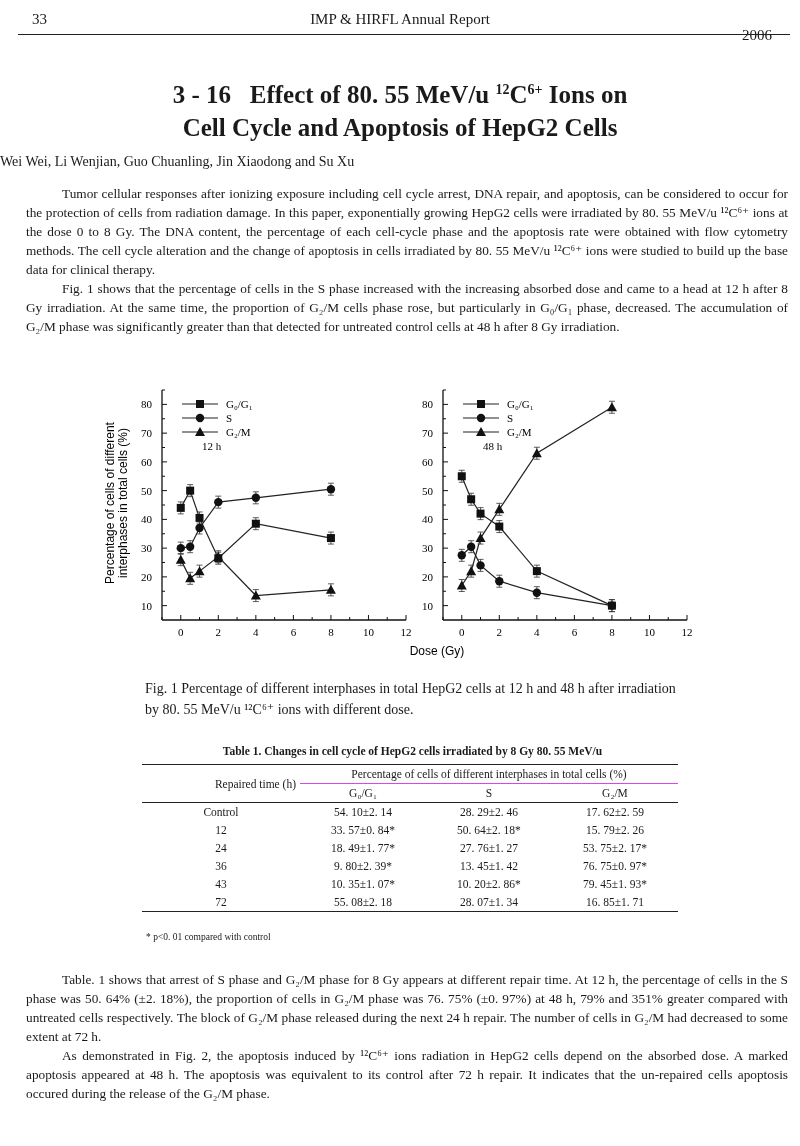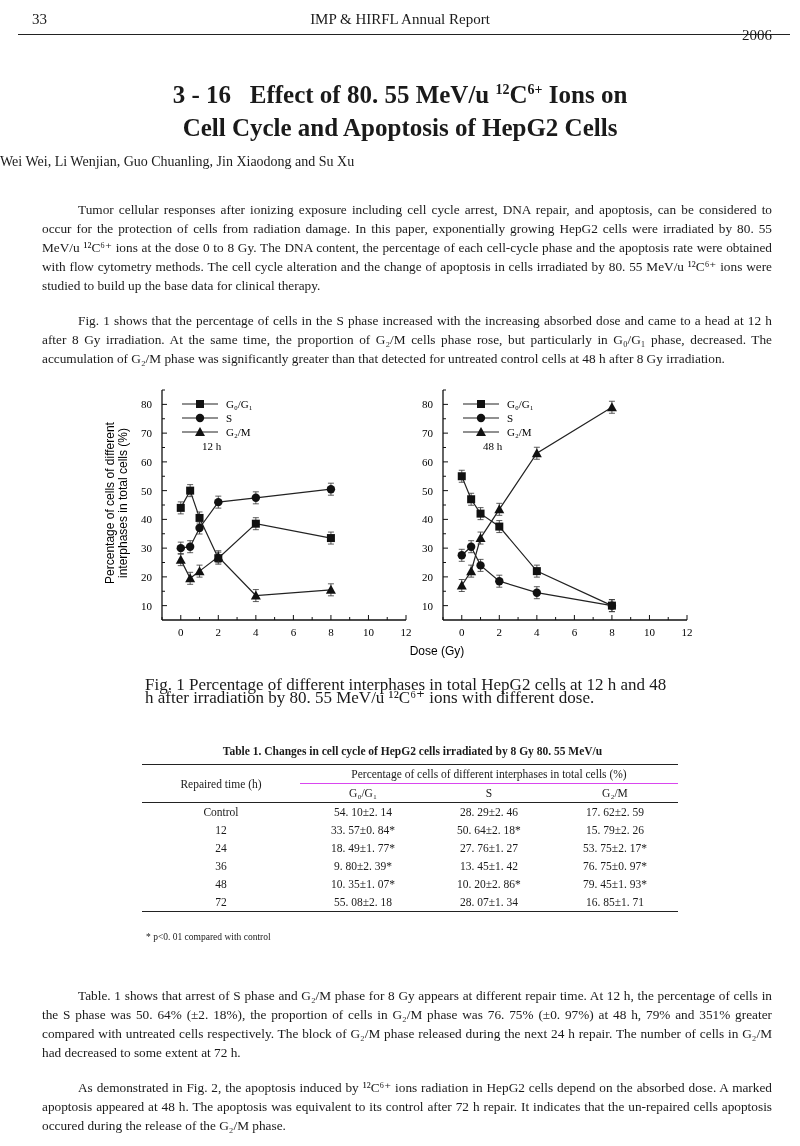--- a/index.html
+++ b/index.html
@@ -8,24 +8,24 @@
   .abs { position: absolute; }
   .running-head { left: 18px; right: 18px; top: 5px; height: 28px; font-size: 15px; }
   .running-head .pg { position: absolute; left: 14px; top: 6px; }
   .running-head .jt { position: absolute; left: 0; right: 0; text-align: center; top: 6px; }
   .running-head .yr { position: absolute; right: 10px; top: 6px; margin-top: 16px; }
   .rule { position: absolute; left: 18px; right: 10px; top: 34px; height: 0; border-top: 1.5px solid #222; }
   .title { left: 0; right: 0; top: 78px; text-align: center; font-weight: bold; font-size: 25px; line-height: 33px; }
   .title sup { font-size: 14px; }
   .authors { left: 0; right: 0; top: 154px; text-align: left; font-size: 14px; }
   .para { left: 26px; right: 12px; font-size: 13.3px; line-height: 19px; text-align: justify; }
-  .para p { margin: 16px; text-indent: 36px; }
+  .para p { margin: 0; text-indent: 36px; }
   sub, sup { font-size: 9px; line-height: 0; }
   .fig-area { left: 100px; top: 385px; width: 600px; height: 280px; }
-  .fig-caption { left: 145px; right: 124px; top: 678px; font-size: 17px; line-height: 13px; }
+  .fig-caption { left: 145px; right: 124px; top: 678px; font-size: 14px; line-height: 21px; }
   .table-title { left: 140px; right: 115px; top: 732px; font-size: 11.5px; font-weight: bold; text-align: center; line-height: 15px; margin-top: 12px; }
   table.data { position: absolute; left: 142px; top: 764px; width: 536px; border-collapse: collapse; font-size: 11.5px; }
   table.data td, table.data th { text-align: center; padding: 1px 4px; font-weight: normal; height: 16px; }
   table.data thead tr.h1 th { border-top: 1.5px solid #222; }
   table.data thead tr.h1 th.grp { border-bottom: 1px solid #d946ef; }
   table.data thead tr.h2 th { border-bottom: 1.5px solid #222; }
   table.data tbody tr:last-child td { border-bottom: 1.5px solid #222; }
   .footnote { left: 146px; top: 932px; font-size: 9.5px; }
 </style>
 </head>
@@ -333,21 +333,21 @@
 
 <div class="abs fig-caption">Fig. 1   Percentage of different interphases in total HepG2 cells at 12 h and 48 h after irradiation by 80. 55 MeV/u ¹²C⁶⁺ ions with different dose.</div>
 
 <div class="abs table-title">
   <div>Table 1.     Changes in cell cycle of HepG2 cells irradiated by 8 Gy 80. 55 MeV/u</div>
 </div>
 
 <table class="data">
   <thead>
     <tr class="h1">
-      <th rowspan="2" style="border-bottom:1.5px solid #222;width:150px;">Repaired time (h)</th>
+      <th rowspan="2" style="border-bottom:1.5px solid #222;width:150px;text-align:right;">Repaired time (h)</th>
       <th colspan="3" class="grp">Percentage of cells of different interphases in total cells (%)</th>
     </tr>
     <tr class="h2">
       <th>G₀/G₁</th>
       <th>S</th>
       <th>G₂/M</th>
     </tr>
   </thead>
   <tbody>
     <tr>
@@ -368,21 +368,21 @@
         <td>27. 76±1. 27</td>
         <td>53. 75±2. 17*</td>
       </tr>
     <tr>
         <td>36</td>
         <td>9. 80±2. 39*</td>
         <td>13. 45±1. 42</td>
         <td>76. 75±0. 97*</td>
       </tr>
     <tr>
-        <td>48</td>
+        <td>43</td>
         <td>10. 35±1. 07*</td>
         <td>10. 20±2. 86*</td>
         <td>79. 45±1. 93*</td>
       </tr>
     <tr>
         <td>72</td>
         <td>55. 08±2. 18</td>
         <td>28. 07±1. 34</td>
         <td>16. 85±1. 71</td>
       </tr>

